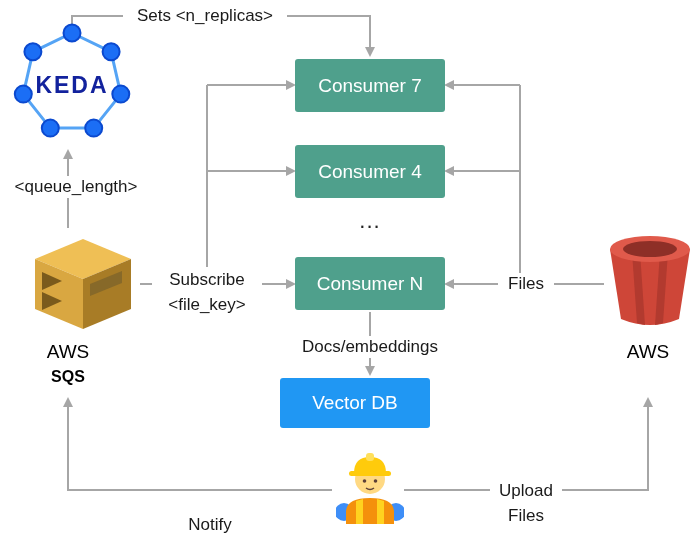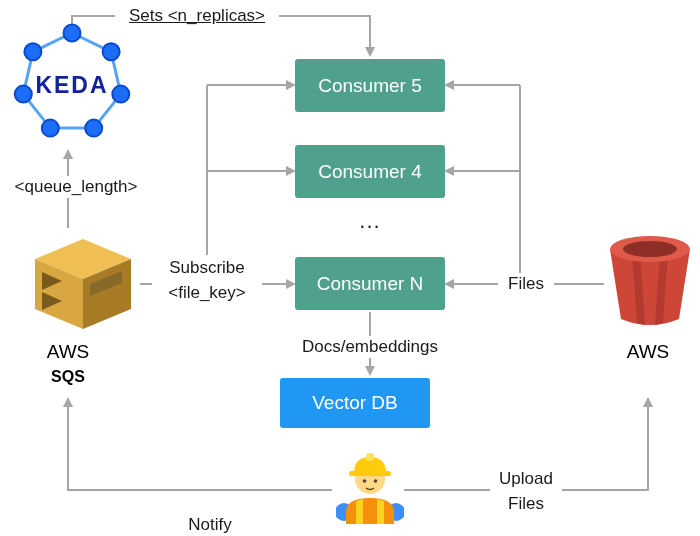--- a/index.html
+++ b/index.html
@@ -10,21 +10,21 @@
   .arrow-line { stroke:var(--color-arrow,#A6A6A6); stroke-width:2; fill:none; }
   .arrow-head { fill:var(--color-arrow,#A6A6A6); }
   .node { position:absolute; display:flex; align-items:center; justify-content:center;
           color:#fff; font-size:19px; border-radius:3px; }
   .consumer { left:295px; width:150px; height:53px; background:var(--color-consumer,#4FA08C); }
   .vectordb { left:280px; top:378px; width:150px; height:50px; background:var(--color-vector-db,#2097F3); }
   .ellipsis { position:absolute; left:295px; top:208px; width:150px; text-align:center;
               font-size:22px; color:#222; letter-spacing:1px; }
   .lbl { position:absolute; background:#fff; font-size:17px; color:#1a1a1a;
          text-align:center; line-height:22px; padding:0 2px; }
-  .lbl.two { line-height:25px; }
+  .lbl.two { line-height:25px;margin-top:12px; }
   .aws-label { position:absolute; width:80px; text-align:center; color:#000000; background:transparent; }
   .aws-label .provider { font-size:19px; line-height:24px; }
   .aws-label .service { font-size:16px; font-weight:bold; line-height:26px; }
   .icon-abs { position:absolute; }
   .keda-ring { fill:none; stroke:#55A4F5; stroke-width:3; }
   .keda-dot  { fill:var(--color-keda-blue,#1B6EF5); stroke:#0B49CF; stroke-width:2; }
   .keda-text { fill:var(--color-keda-text,#12229D); font-size:23px; font-weight:bold; letter-spacing:2px; }
 </style>
 </head>
 <body>
@@ -89,27 +89,27 @@
     <path d="M48,55 L41,53 L41,78 L48,78 Z" fill="#FFD21F"></path>
     <circle cx="34" cy="33" r="15" fill="#FFD983"></circle>
     <circle cx="28.5" cy="35" r="1.8" fill="#5D4037"></circle>
     <circle cx="39.5" cy="35" r="1.8" fill="#5D4037"></circle>
     <path d="M30,42 Q34,45 38,42" stroke="#5D4037" stroke-width="1.5" fill="none"></path>
     <path d="M18,27 Q18,11 34,11 Q50,11 50,27 Z" fill="#FFCB0C"></path>
     <rect x="13" y="25" width="42" height="5" rx="2.5" fill="#FFCB0C"></rect>
     <rect x="30" y="7" width="8" height="8" rx="3" fill="#FFE05C"></rect>
   </svg>
 
-  <div class="node consumer" style="top:59px">Consumer 5</div>
+  <div class="node consumer" style="top:59px">Consumer 7</div>
   <div class="node consumer" style="top:145px">Consumer 4</div>
   <div class="ellipsis">...</div>
   <div class="node consumer" style="top:257px">Consumer N</div>
   <div class="node vectordb">Vector DB</div>
 
-  <div class="lbl" style="left:115px; top:5px; width:164px;text-decoration:underline;">Sets &lt;n_replicas&gt;</div>
+  <div class="lbl" style="left:123px; top:5px; width:164px;">Sets &lt;n_replicas&gt;</div>
   <div class="lbl" style="left:2px; top:176px; width:148px;">&lt;queue_length&gt;</div>
   <div class="lbl two" style="left:152px; top:255px; width:110px;">
     <div>Subscribe</div>
     <div>&lt;file_key&gt;</div>
   </div>
   <div class="lbl" style="left:498px; top:273px; width:56px;">Files</div>
   <div class="lbl" style="left:280px; top:336px; width:180px;">Docs/embeddings</div>
   <div class="lbl" style="left:176px; top:480px; width:68px;margin-top:34px;">Notify</div>
   <div class="lbl two" style="left:490px; top:466px; width:72px;">
     <div>Upload</div>

